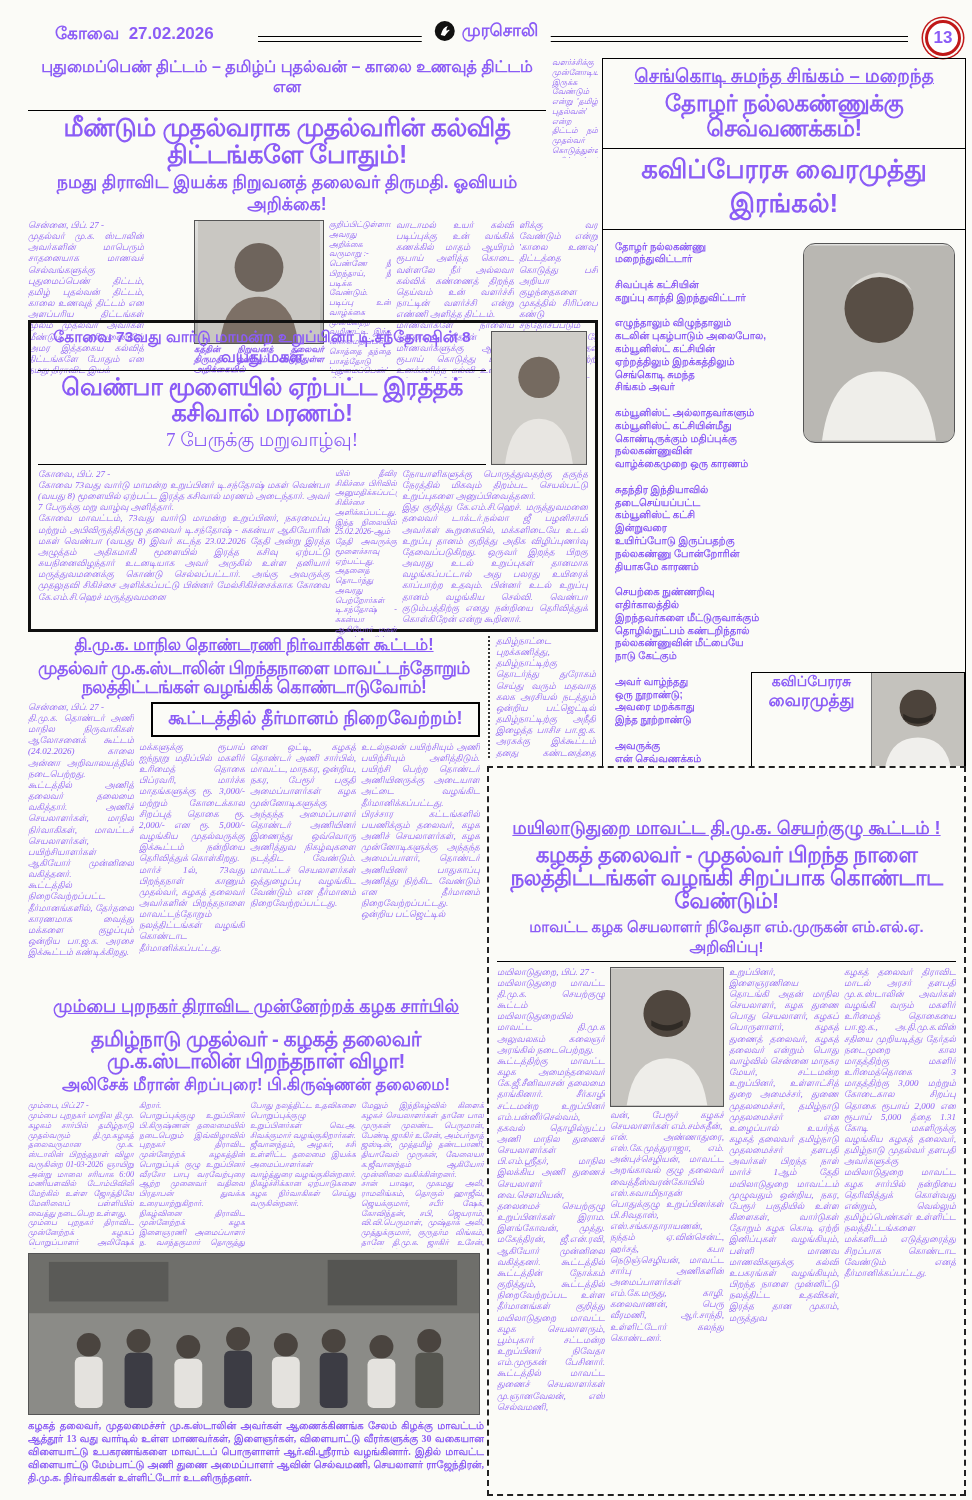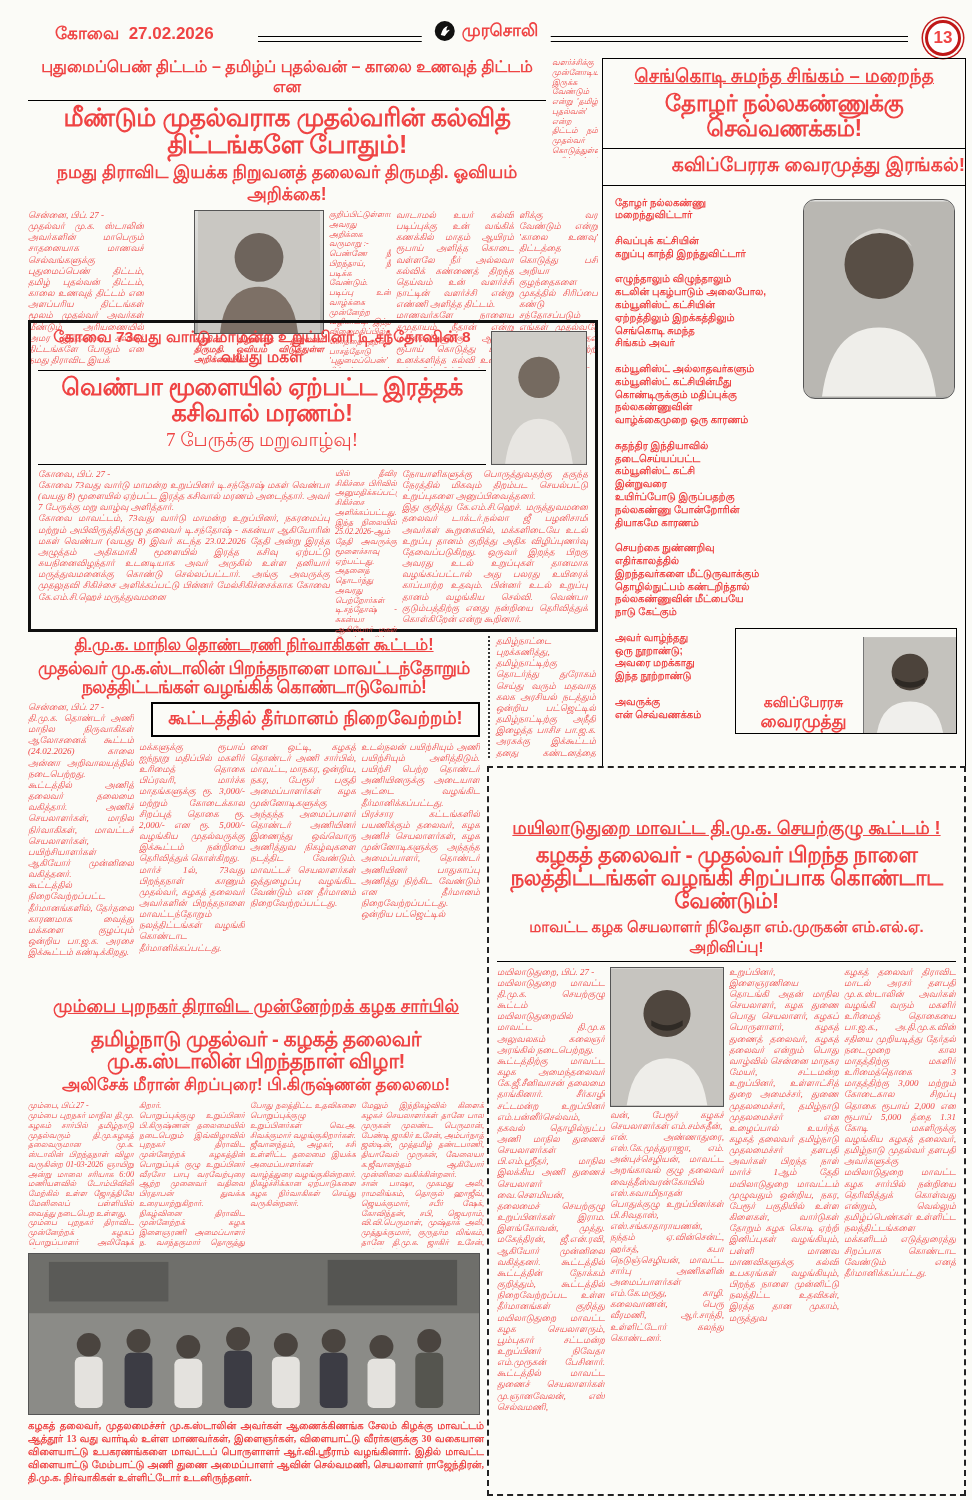--- a/index.html
+++ b/index.html
@@ -1,16 +1,16 @@
 <!DOCTYPE html>
 <html><head>
 <meta charset="utf-8">
 <style>
   html,body{margin:0;padding:0;background:#e8e8e4;}
-  #paper{position:relative;width:972px;height:1500px;margin:0 auto;background:#fbfbf7;color:#ef4444;
+  #paper{position:relative;width:972px;height:1500px;margin:0 auto;background:#fbfbf7;color:#8b5cf6;
          font-family:"Liberation Serif","DejaVu Serif",serif;overflow:hidden;}
   .abs{position:absolute;}
   .sans{font-family:"Liberation Sans","DejaVu Sans",sans-serif;}
   .b{font-weight:bold;}
   .ctr{text-align:center;}
   .pl{white-space:pre-line;}
   .clip{overflow:hidden;}
   .bodytxt{font-style:italic;font-size:9px;line-height:1.24;text-align:justify;overflow:hidden;}
   .bodytxt-sm{font-style:italic;font-size:8px;line-height:1.22;text-align:justify;overflow:hidden;}
   
@@ -63,21 +63,21 @@
     </span>
     <span>முரசொலி</span>
   </div>
   <div class="abs sans" id="pagenum">
     <span>13</span>
   </div>
 
   <div class="abs" id="art-a">
     <div style="display:flex;gap:6px;">
       <div style="width:518px;">
-        <div class="kick sans" style="font-size:16px;border-bottom:1.5px solid #000;padding-bottom:2px;">புதுமைப்பெண் திட்டம் – தமிழ்ப் புதல்வன் – காலை உணவுத் திட்டம் என</div>
+        <div class="kick sans" style="font-size:16px;border-bottom:1.5px solid #000;padding-bottom:12px;">புதுமைப்பெண் திட்டம் – தமிழ்ப் புதல்வன் – காலை உணவுத் திட்டம் என</div>
         <div class="mainhl sans" style="font-size:25px;margin-top:3px;">மீண்டும் முதல்வராக முதல்வரின் கல்வித் திட்டங்களே போதும்!</div>
         <div class="deck sans" style="font-size:17.5px;margin-top:4px;">நமது திராவிட இயக்க நிறுவனத் தலைவர் திருமதி. ஓவியம் அறிக்கை!</div>
       </div>
       <div class="bodytxt-sm pl clip" style="width:46px;height:100px;">வளர்ச்சிக்கு முன்னோடியாக இருக்க வேண்டும் என்று 'தமிழ் புதல்வன்' என்ற திட்டம் நம் முதல்வர் கொடுத்துள்ளார். தமிழ்நாட்டில் ஏழை குழந்தைகள் சந்தோஷமாக பள்</div>
     </div>
     <div class="colrow" style="margin-top:4px;height:158px;">
       <div class="bodytxt pl clip" style="width:116px;height:158px;">சென்னை, பிப். 27 -
 முதல்வர் மு.க. ஸ்டாலின் அவர்களின் மாபெரும் சாதனையாக மாணவச் செல்வங்களுக்கு புதுமைப்பெண் திட்டம், தமிழ் புதல்வன் திட்டம், காலை உணவுத் திட்டம் என அளப்பரிய திட்டங்கள் மூலம் முதல்வர் அவர்கள் மீண்டும் அரியணையில் அமர இத்தகைய கல்வித் திட்டங்களே போதும் என நமது திராவிட இயக்</div>
       <div style="width:130px;margin-left:45px;">
         <div class="photo" style="width:128px;height:122px;">
@@ -194,21 +194,21 @@
     </div>
     <div class="cap" style="font-size:10px;font-style:normal;margin-top:4px;line-height:1.3;">கழகத் தலைவர், முதலமைச்சர் மு.க.ஸ்டாலின் அவர்கள் ஆணைக்கிணங்க சேலம் கிழக்கு மாவட்டம் ஆத்தூர் 13 வது வார்டில் உள்ள மாணவர்கள், இளைஞர்கள், விளையாட்டு வீரர்களுக்கு 30 வகையான விளையாட்டு உபகரணங்களை மாவட்டப் பொருளாளர் ஆர்.வி.ஸ்ரீராம் வழங்கினார். இதில் மாவட்ட விளையாட்டு மேம்பாட்டு அணி துணை அமைப்பாளர் ஆவின் செல்வமணி, செயலாளர் ராஜேந்திரன், தி.மு.க. நிர்வாகிகள் உள்ளிட்டோர் உடனிருந்தனர்.</div>
   </div>
 
   <div class="abs" id="art-e">
     <div style="padding:6px 8px 4px;">
       <div class="kick sans" style="font-size:18.5px;text-decoration:underline;"><u>செங்கொடி சுமந்த சிங்கம் – மறைந்த</u></div>
       <div class="mainhl sans" style="font-size:23px;margin-top:2px;">தோழர் நல்லகண்ணுக்கு செவ்வணக்கம்!</div>
     </div>
     <div class="hr1"></div>
-    <div class="deck sans" style="font-size:19px;padding:2px 0 4px;text-align:right;">கவிப்பேரரசு வைரமுத்து இரங்கல்!</div>
+    <div class="deck sans" style="font-size:26px;padding:2px 0 4px;">கவிப்பேரரசு வைரமுத்து இரங்கல்!</div>
     <div class="hr1"></div>
     <div style="position:relative;height:555px;">
       <div class="photo" style="position:absolute;top:10px;right:10px;width:150px;height:198px;border-radius:12px;">
         <svg viewBox="0 0 100 130">
             <rect width="100" height="130" fill="#b9b7b2"></rect>
             <circle cx="50" cy="42" r="23" fill="#584e45"></circle>
             <path d="M30 30 Q50 12 72 30 Q66 20 50 18 Q36 20 30 30Z" fill="#d7d5d0"></path>
             <path d="M12 130 Q18 84 50 84 Q82 84 88 130 Z" fill="#efeeea"></path>
           </svg>
       </div>
@@ -246,21 +246,21 @@
 நல்லகண்ணுவின் மீட்பையே
 நாடு கேட்கும்
 
 அவர் வாழ்ந்தது
 ஒரு நூறாண்டு;
 அவரை மறக்காது
 இந்த நூற்றாண்டு
 
 அவருக்கு
 என் செவ்வணக்கம்</div>
-      <div style="position:absolute;right:8px;bottom:10px;width:212px;height:104px;border:1.5px solid #000;display:flex;align-items:flex-end;background:#fbfbf7;padding-left:8px;">
+      <div style="position:absolute;right:0;bottom:10px;width:212px;height:104px;border:1.5px solid #000;display:flex;align-items:flex-start;background:#fbfbf7;">
         <div style="flex:1;text-align:center;">
           <div class="sans b" style="font-size:14px;">கவிப்பேரரசு</div>
           <div class="sans b" style="font-size:17px;">வைரமுத்து</div>
         </div>
         <div class="photo" style="width:92px;height:96px;border:none;border-left:1px solid #777;">
           <svg viewBox="0 0 100 104">
               <rect width="100" height="104" fill="#c4c2bd"></rect>
               <circle cx="50" cy="38" r="20" fill="#4c433b"></circle>
               <path d="M34 44 Q50 54 66 44 L66 50 Q50 60 34 50Z" fill="#2e2924"></path>
               <path d="M14 104 Q20 70 50 70 Q80 70 86 104 Z" fill="#f0efec"></path>

